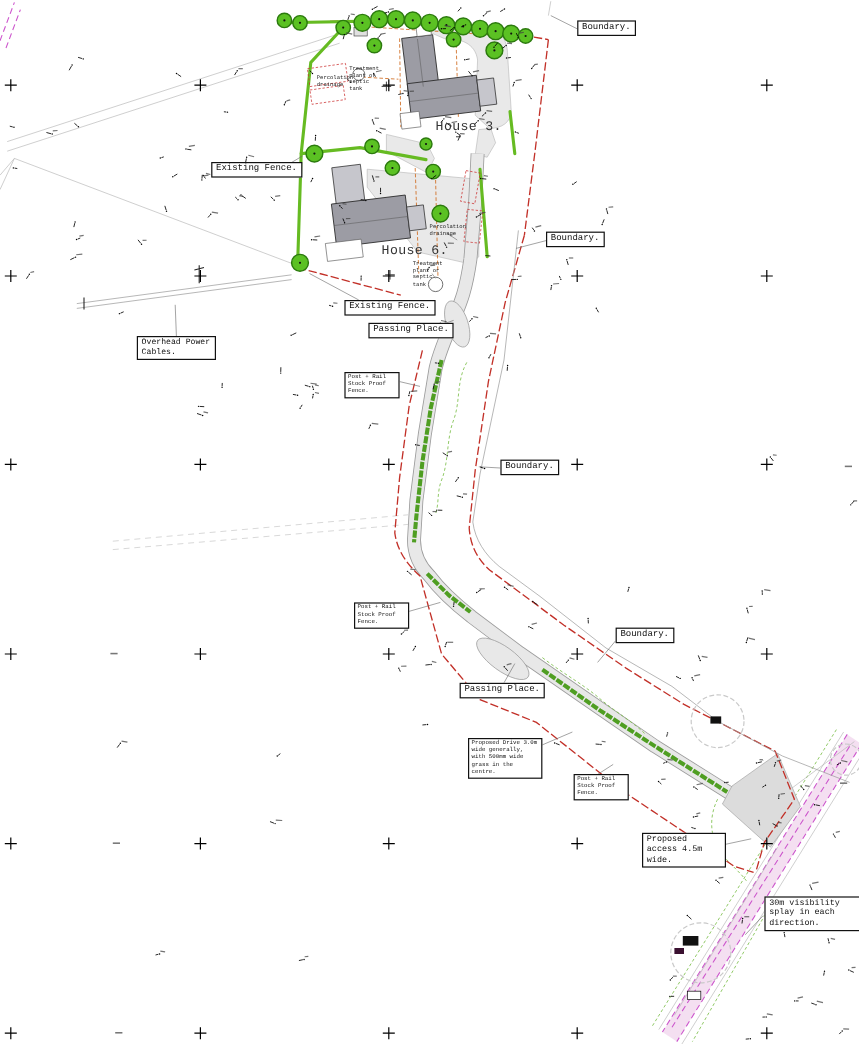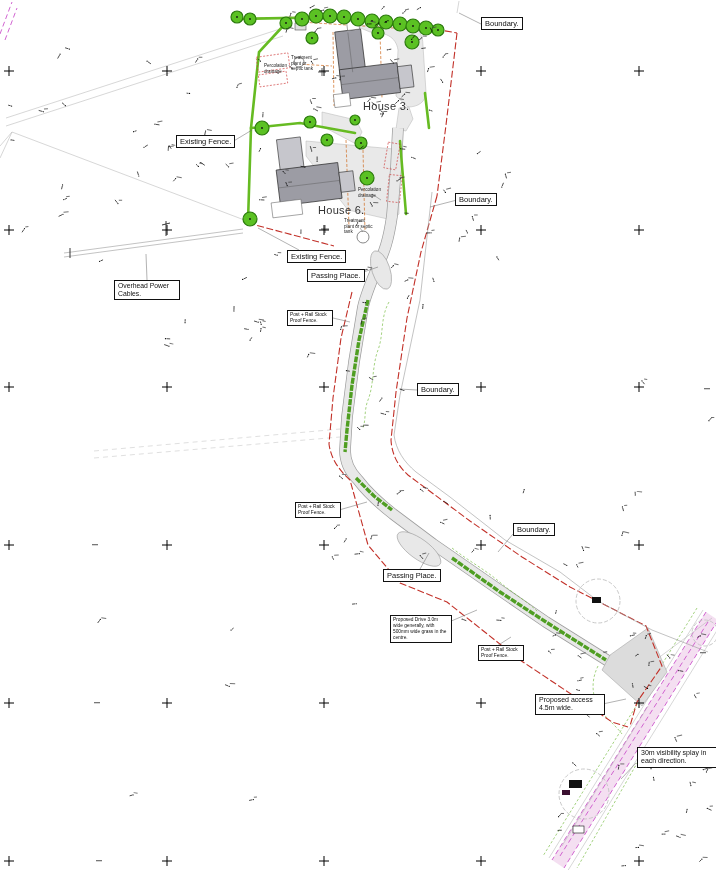--- a/index.html
+++ b/index.html
@@ -1,17 +1,17 @@
 <!DOCTYPE html>
 <html style="--c-red: #c23028; --c-green: #66bb22; --c-tree: #5bc123; --c-grass: #4f9e22; --c-orange: #cf6a1e; --c-magenta: #cc55cc; --c-pink: #f3dcef; --c-drive: #e8e8e8;"><head>
 <meta charset="utf-8">
 <style>
   html,body{margin:0;padding:0;background:#fff;}
   .plan{position:relative;width:716px;height:870px;background:#fff;overflow:hidden;
-        font-family:Liberation Sans, sans-serif;}
+        font-family:Liberation Mono, monospace;}
   .plan svg{position:absolute;left:0;top:0;z-index:1;}
   .label-box{position:absolute;background:#fff;border:1px solid #111;padding:1px 3px;
              font-size:7.5px;line-height:1.2;color:#111;white-space:nowrap;z-index:3;}
   .wrap{white-space:normal;}
   .sm{font-size:4.8px;padding:1px 2px;line-height:1.25;}
   .house{position:absolute;font-size:11px;color:#333;z-index:3;letter-spacing:.3px;white-space:nowrap;}
   .tiny{position:absolute;font-size:4.6px;color:#222;line-height:1.2;z-index:3;width:27px;}
   
   :root{--c-red:#c23028;--c-green:#66bb22;--c-tree:#5bc123;--c-grass:#4f9e22;
         --c-orange:#cf6a1e;--c-magenta:#cc55cc;--c-pink:#f3dcef;--c-drive:#e8e8e8;}

